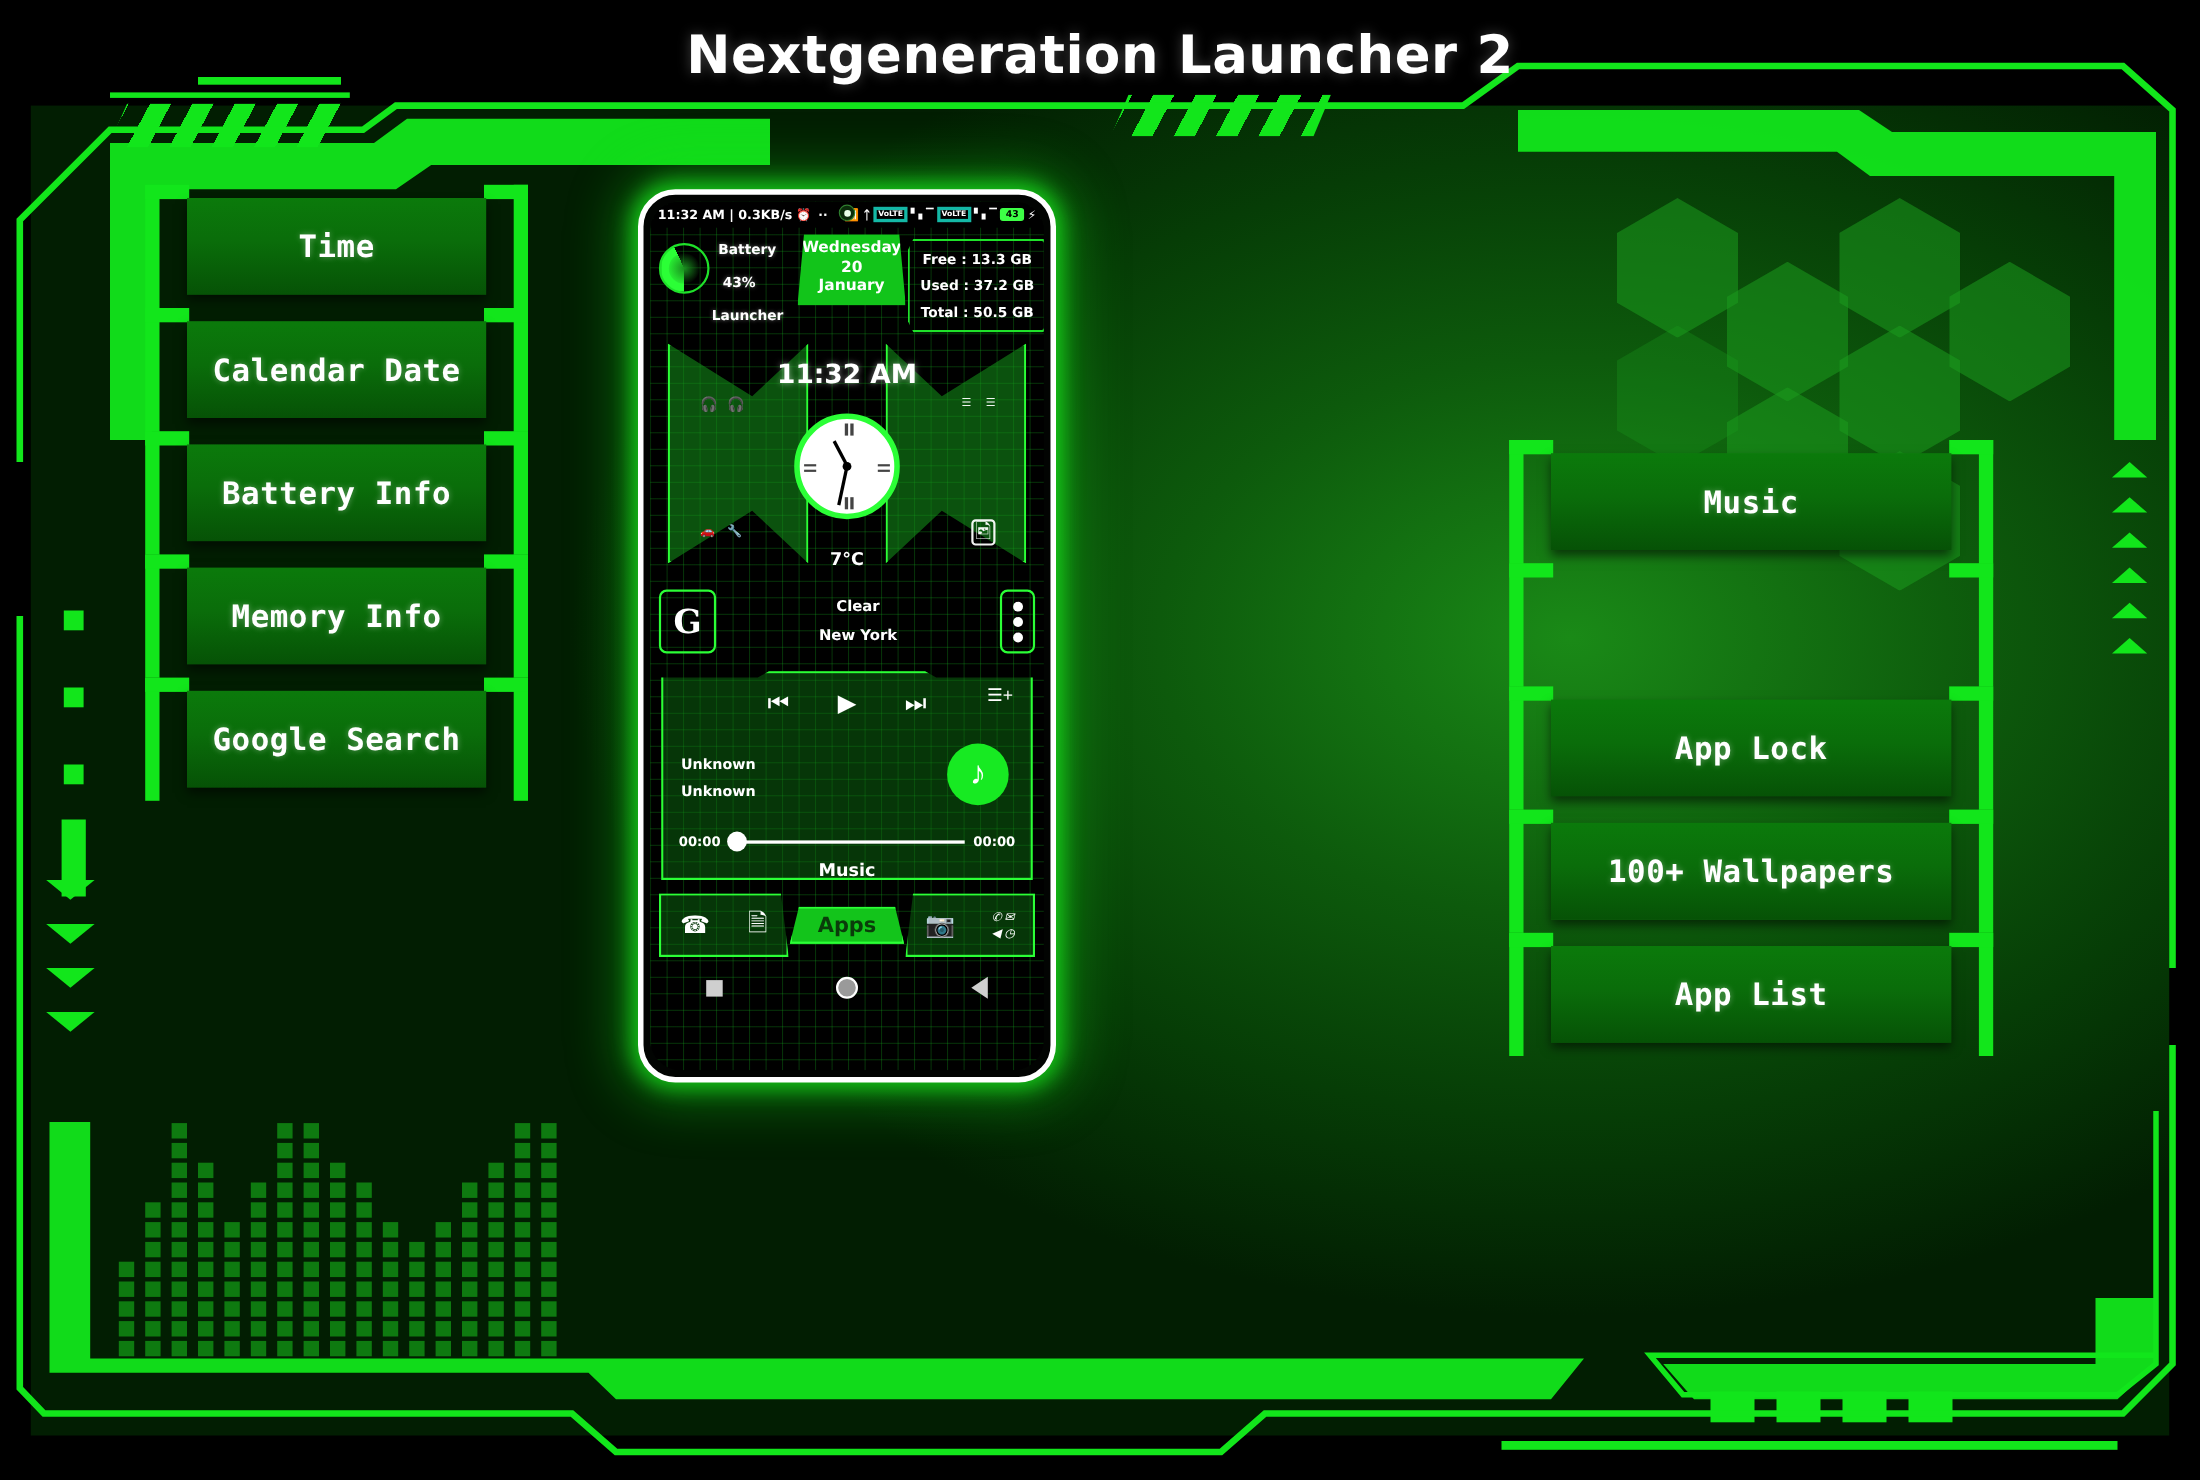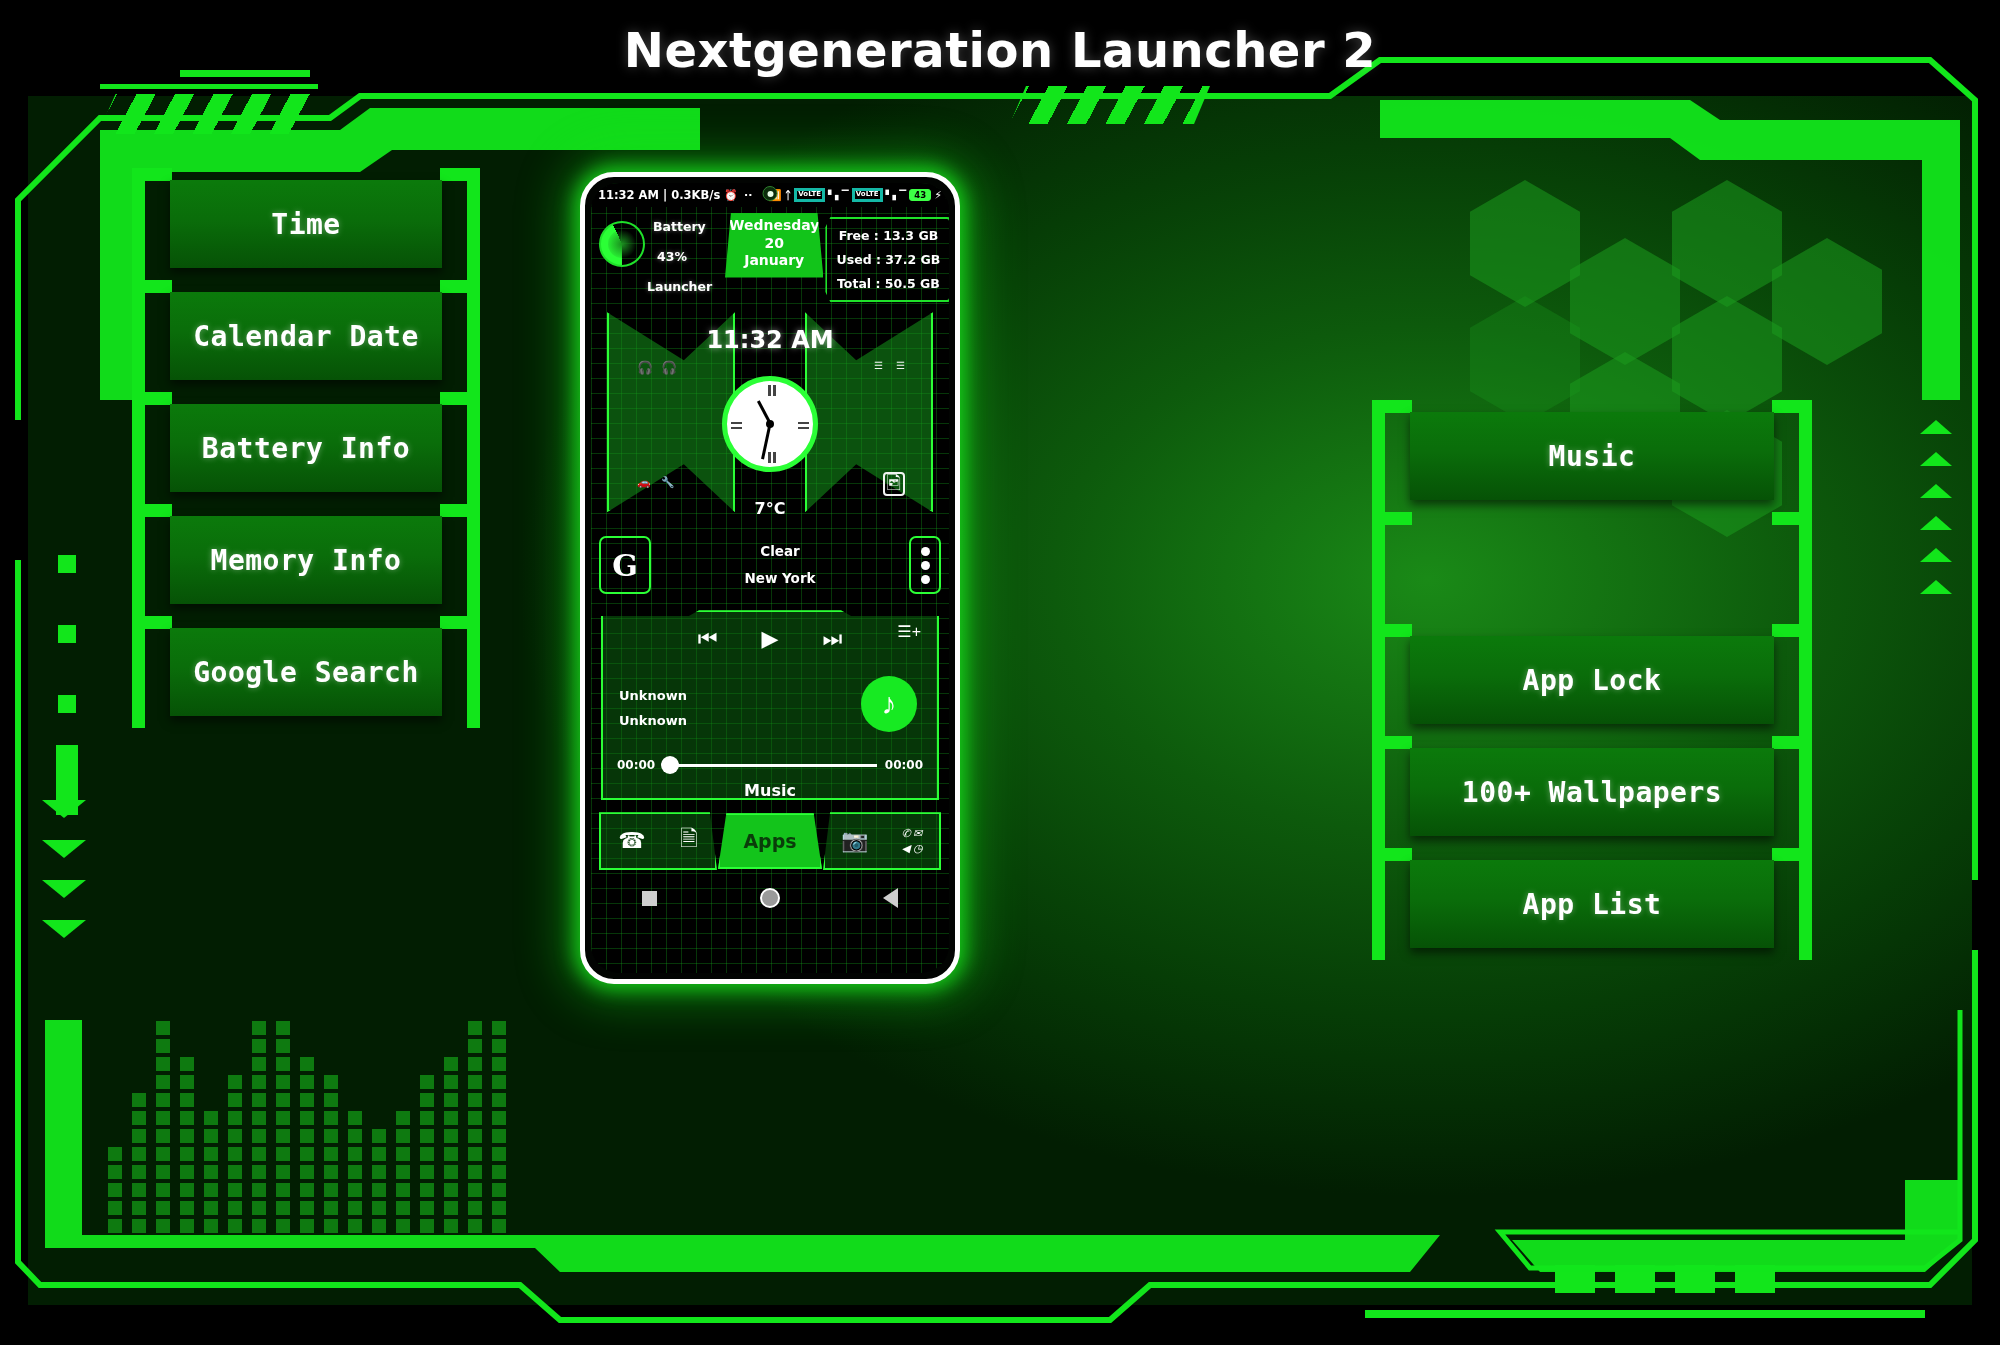--- a/index.html
+++ b/index.html
@@ -205,21 +205,21 @@
   
   .dock{ position:relative; height:70px; display:flex; align-items:center;
          justify-content:space-between; padding:0 8px; margin-top:6px; }
   .dgrp{
     width:118px; height:58px; border:2px solid #2bff36; background:rgba(13,120,18,.45);
     display:flex; align-items:center; justify-content:space-around; color:#fff; cursor:pointer;
   }
   .dgrp.l{ clip-path:polygon(0 0, 94% 0, 100% 100%, 0 100%); }
   .dgrp.r{ clip-path:polygon(6% 0, 100% 0, 100% 100%, 0 100%); }
   .apps{
-    width:104px;height:56px; background:#13c41b; border:2px solid #2bff36;
+    width:104px;height:34px; background:#13c41b; border:2px solid #2bff36;
     clip-path:polygon(8% 0, 92% 0, 100% 100%, 0 100%);
     display:flex;align-items:center;justify-content:center;
     color:#0a3d0a; font-weight:bold; font-size:19px; cursor:pointer;
     font-family:"DejaVu Sans", sans-serif;
   }
   .dicon{ font-size:22px; }
   .minigrid{ display:grid; grid-template-columns:1fr 1fr; gap:2px; font-size:11px; }
   .navbar{ height:44px; display:flex; align-items:center; justify-content:space-around; }
   .nv-sq{ width:15px;height:15px;background:#cfcfcf; cursor:pointer;}
   .nv-ci{ width:20px;height:20px;border-radius:50%;border:2.5px solid #fff;background:#9a9a9a;cursor:pointer;}

